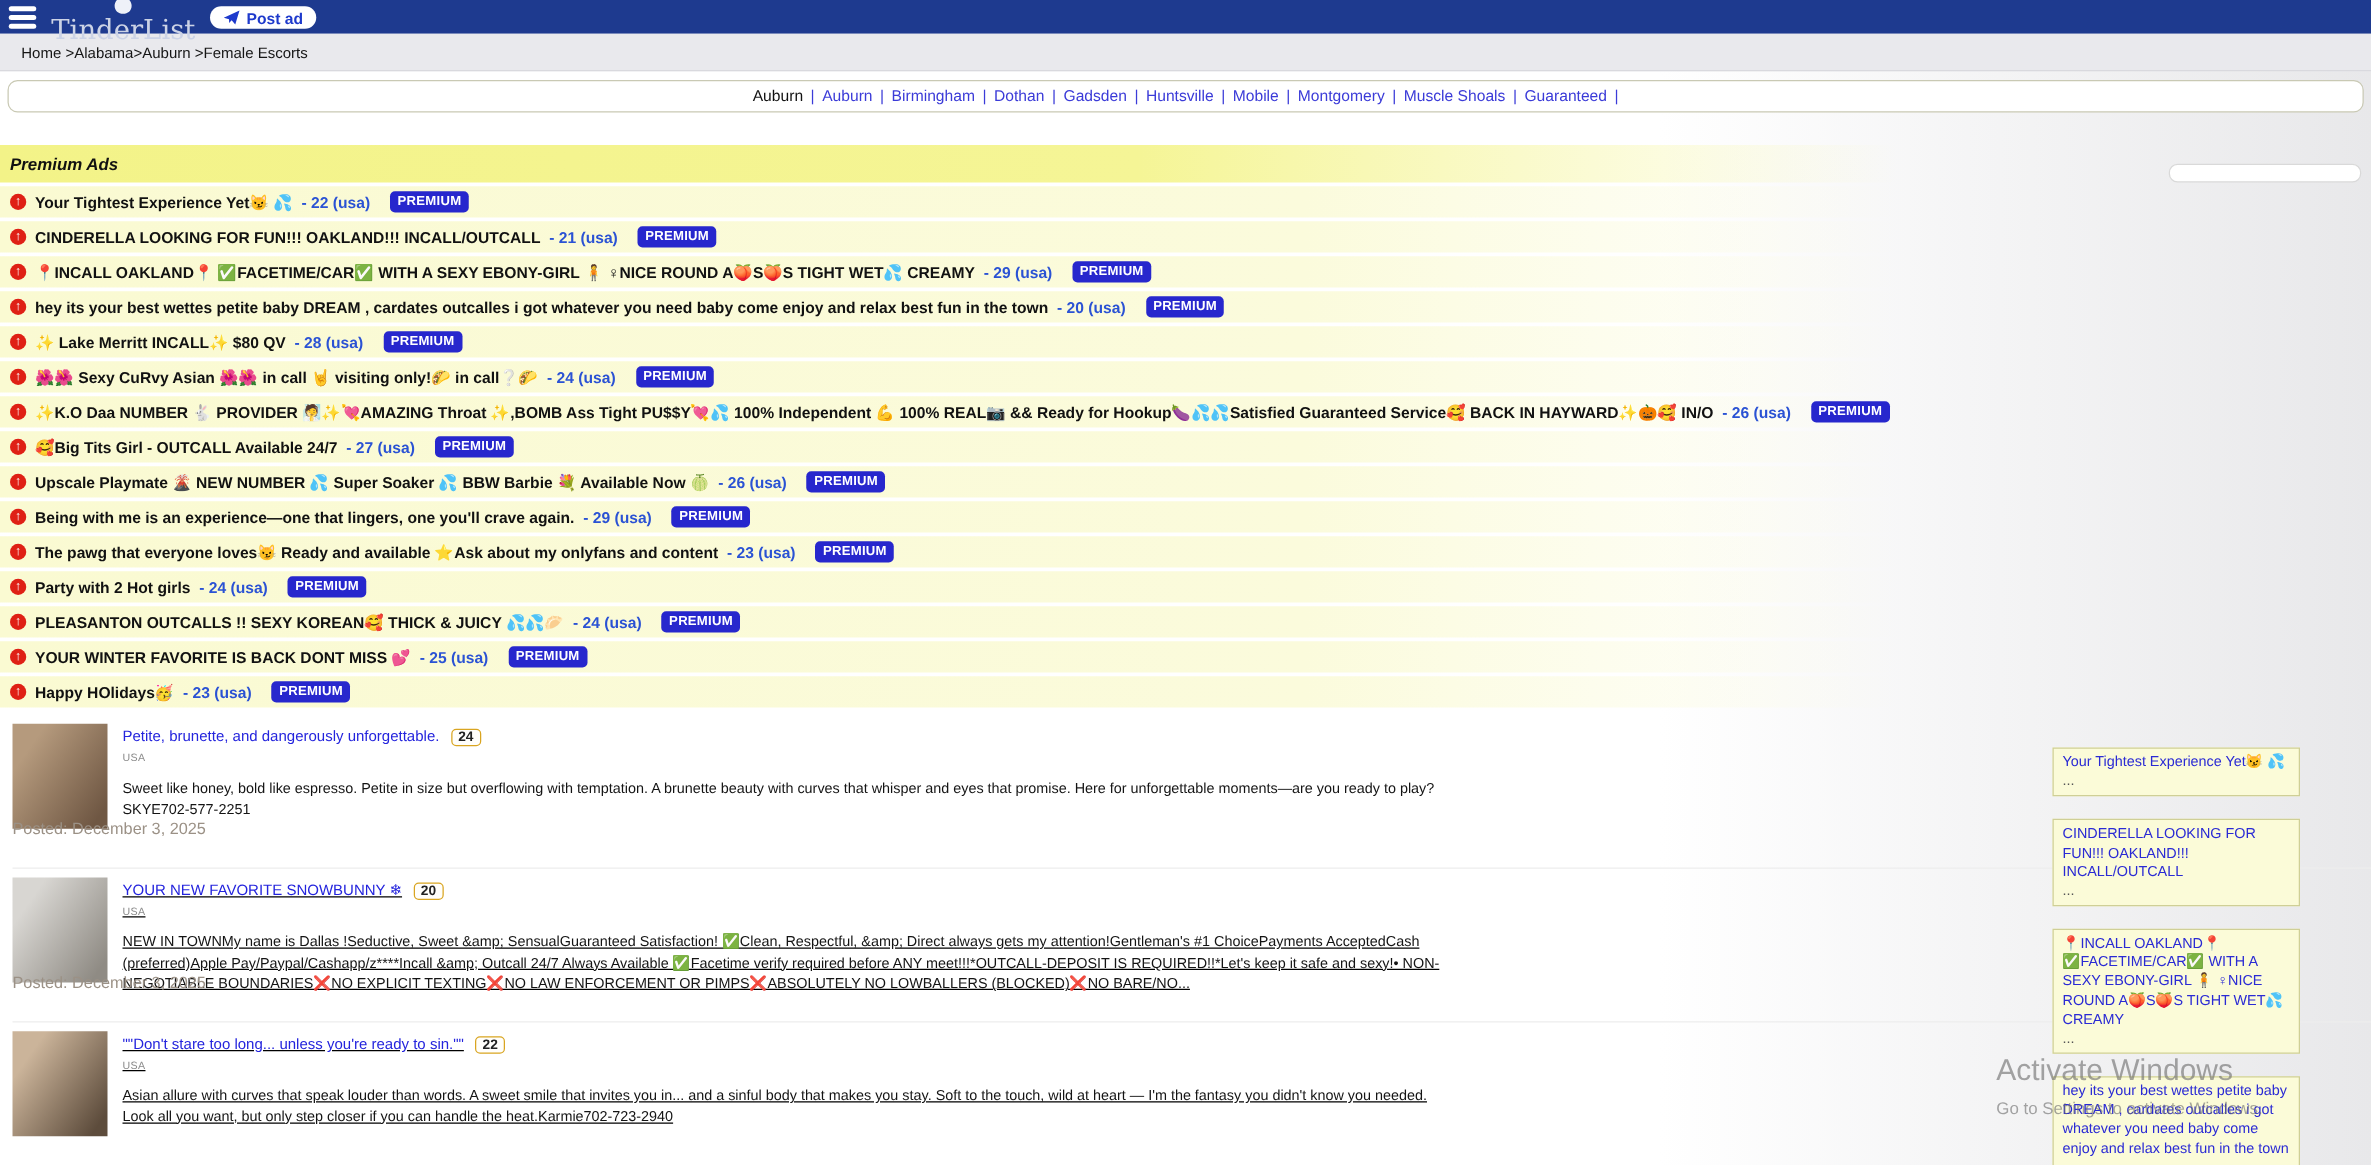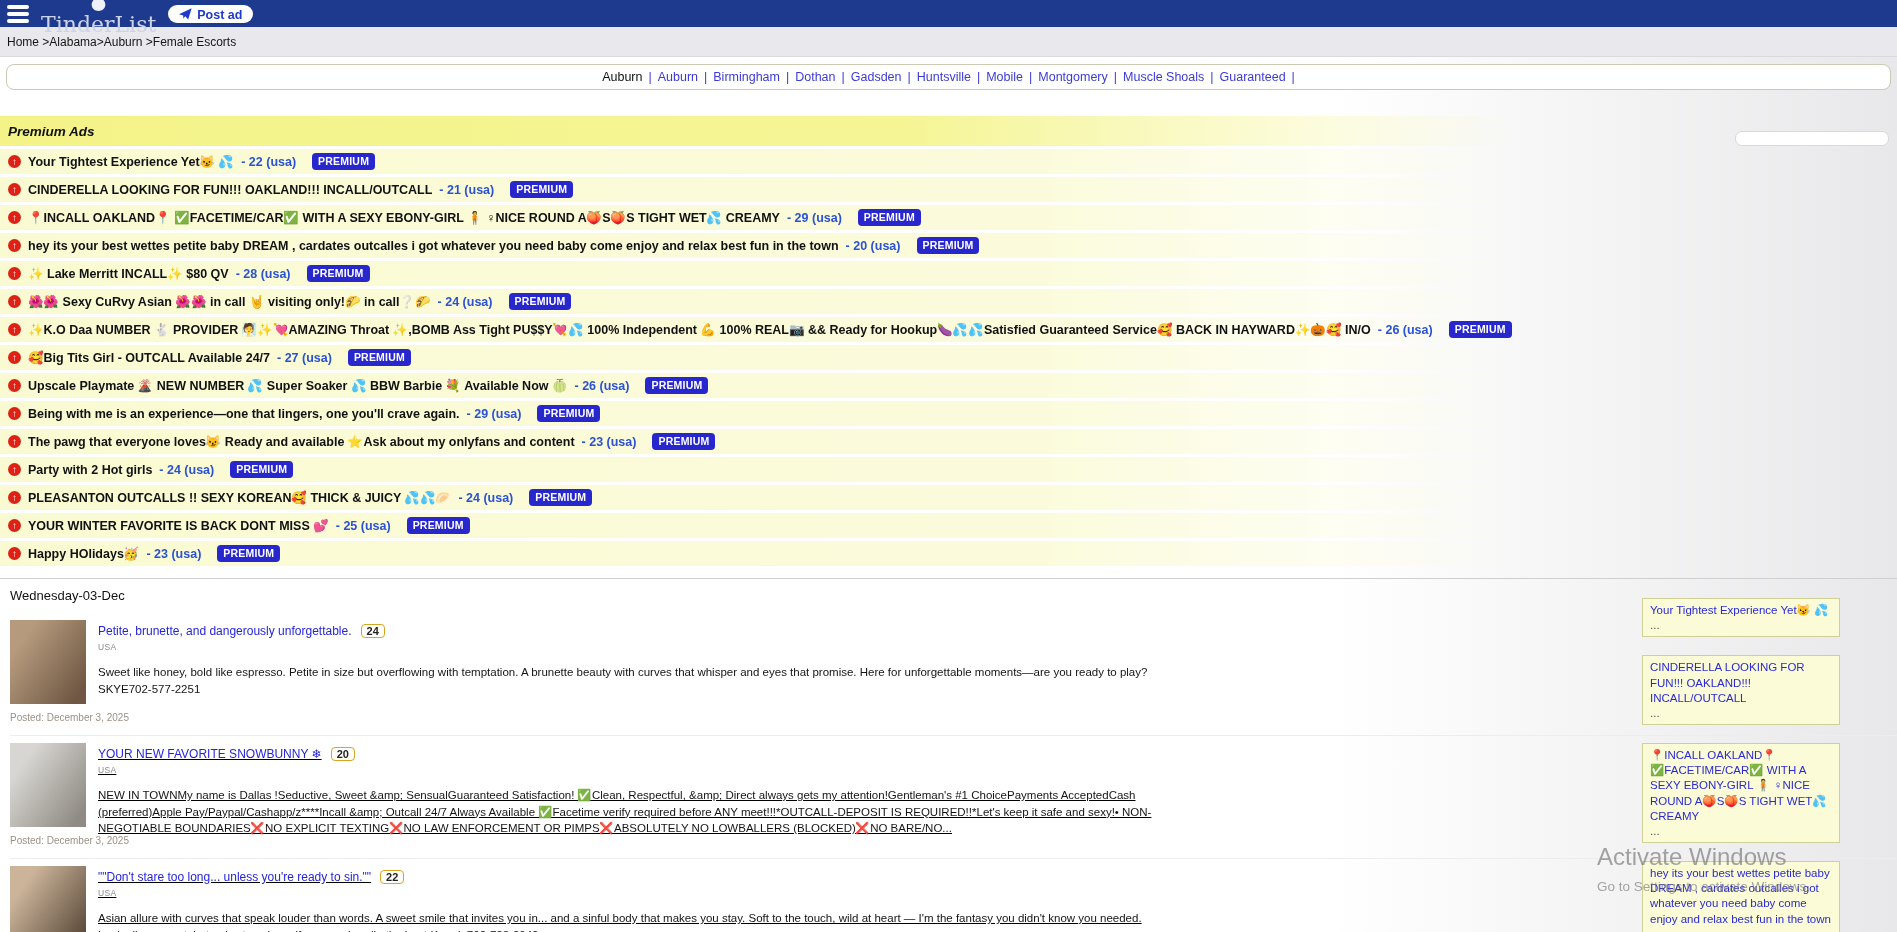--- a/index.html
+++ b/index.html
@@ -13,21 +13,21 @@
   .hamburger span{display:block;width:22px;height:4px;background:#fff;border-radius:2px;}
   .brand{display:flex;align-items:center;gap:2px;color:#ccd3e6;
          font-family:"DejaVu Serif", serif;font-size:22px;line-height:1;flex-direction:column;}
   .brand svg{display:block;}
   .postad{display:flex;align-items:center;gap:5px;margin-left:12px;background:#fff;
           border:none;border-radius:11px;padding:3px 11px 0;color:#1e3acc;
           font-weight:bold;font-size:12.5px;cursor:pointer;font-family:inherit;}
 
   
   .breadcrumb{display:flex;align-items:center;height:29px;background:#e9e9ed;
-              border-bottom:1px solid #d9d9de;padding-left:7px;font-size:12px;color:#151515;}
+              border-bottom:1px solid #d9d9de;padding-left:17px;font-size:12px;color:#151515;}
   .breadcrumb a{color:#151515;text-decoration:none;cursor:pointer;}
   .crumb-sep{white-space:pre;}
 
   
   .city-box{margin:7px 6px 0;border:1px solid #c9c9b4;border-radius:8px;height:24px;
             display:flex;justify-content:center;align-items:center;background:#fff;
             font-size:12.5px;white-space:nowrap;}
   .city-box a{color:#3b3bd8;text-decoration:none;margin:0 3px;cursor:pointer;}
   .city-current{color:#111;margin:0 3px;}
   .city-sep{color:#3b3bd8;margin:0 3px;}
@@ -50,21 +50,21 @@
   .pbadge{background:#2727cd;color:#fff;font-size:10.5px;font-weight:bold;
           padding:2px 6px 3px;border-radius:4px;margin-left:9px;letter-spacing:.2px;}
 
   
   .date-bar{margin-top:12px;border-top:1px solid #cfcfcf;padding:9px 0 4px 10px;
             font-size:13px;color:#111;}
   .listings{padding-left:10px;}
   .listing{position:relative;padding:8px 0 4px 88px;min-height:104px;margin-top:6px;}
   .listing + .listing{border-top:1px solid #ededed;text-decoration:underline;}
   .thumb{position:absolute;left:0;top:7px;width:76px;height:84px;cursor:pointer;}
-  .posted{position:absolute;left:0;bottom:6px;font-size:10px;color:#9b9186;white-space:nowrap;}
+  .posted{position:absolute;left:0;bottom:18px;font-size:13px;color:#9b9186;white-space:nowrap;}
   .ltitle{font-size:12px;color:#2424dd;text-decoration:none;cursor:pointer;}
   .agebox{display:inline-block;border:1.5px solid #d9a521;border-radius:4px;padding:0 5px;
           font-size:11px;font-weight:bold;color:#222;margin-left:9px;background:#fffefb;}
   .loc{font-size:8.5px;color:#8a8a8a;margin:3px 0 12px;letter-spacing:.3px;}
   .ldesc,.lcontact{font-size:11.5px;color:#141414;max-width:1055px;line-height:1.45;}
 
   
   .sidebar{position:absolute;left:1642px;top:598px;width:198px;}
   .sbox{background:#fbfbd8;border:1px solid #cfcf96;padding:4px 7px 3px;margin-bottom:18px;
         font-size:11.5px;line-height:1.32;cursor:pointer;}
@@ -230,21 +230,20 @@
         </div>
         <div class="prow">
           <span class="uparrow">↑</span>
           <span class="ptitle">Happy HOlidays🥳</span>
           <span class="page-age">- 23 (usa)</span>
           <span class="pbadge">PREMIUM</span>
         </div>
       </div>
   </section>
 
-  <div class="date-bar">Wednesday-03-Dec</div>
 
   <section class="listings" id="listings">
       <article class="listing">
         <div class="thumb" style="background: linear-gradient(125deg, rgb(181, 154, 125) 20%, rgb(111, 87, 67) 90%);"></div>
         <div><a class="ltitle">Petite, brunette, and dangerously unforgettable.</a><span class="agebox">24</span></div>
         <div class="loc">USA</div>
         <div class="ldesc">Sweet like honey, bold like espresso. Petite in size but overflowing with temptation. A brunette beauty with curves that whisper and eyes that promise. Here for unforgettable moments—are you ready to play?</div>
         <div class="lcontact">SKYE702-577-2251</div>
         <div class="posted">Posted: December 3, 2025</div>
       </article>

